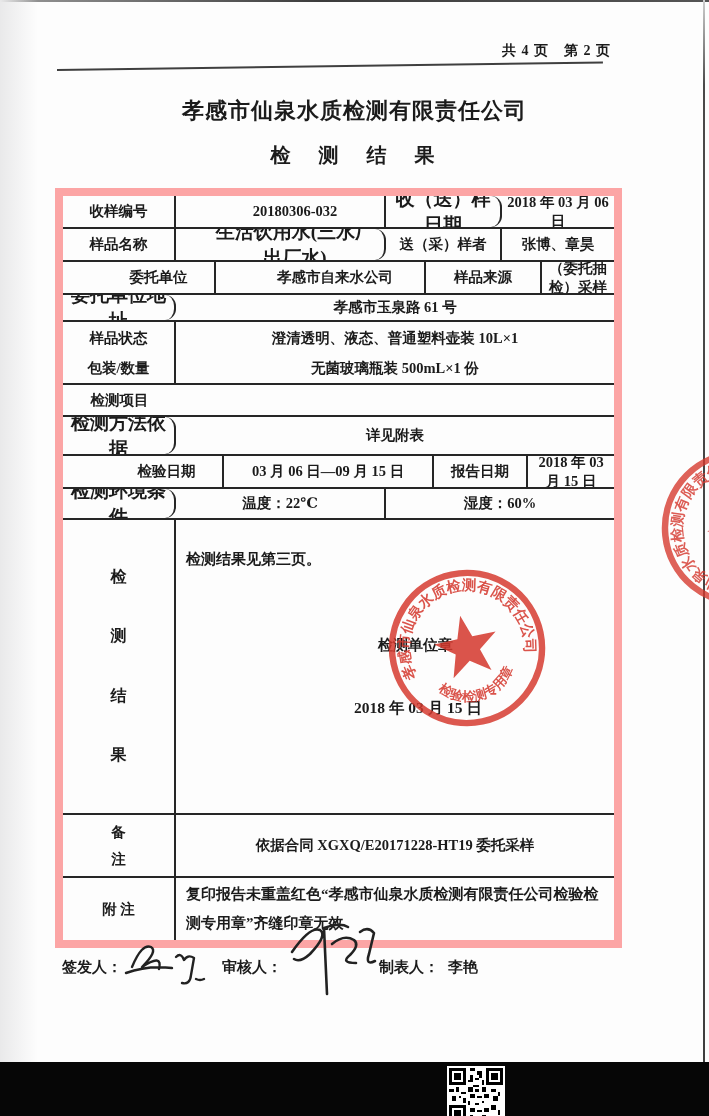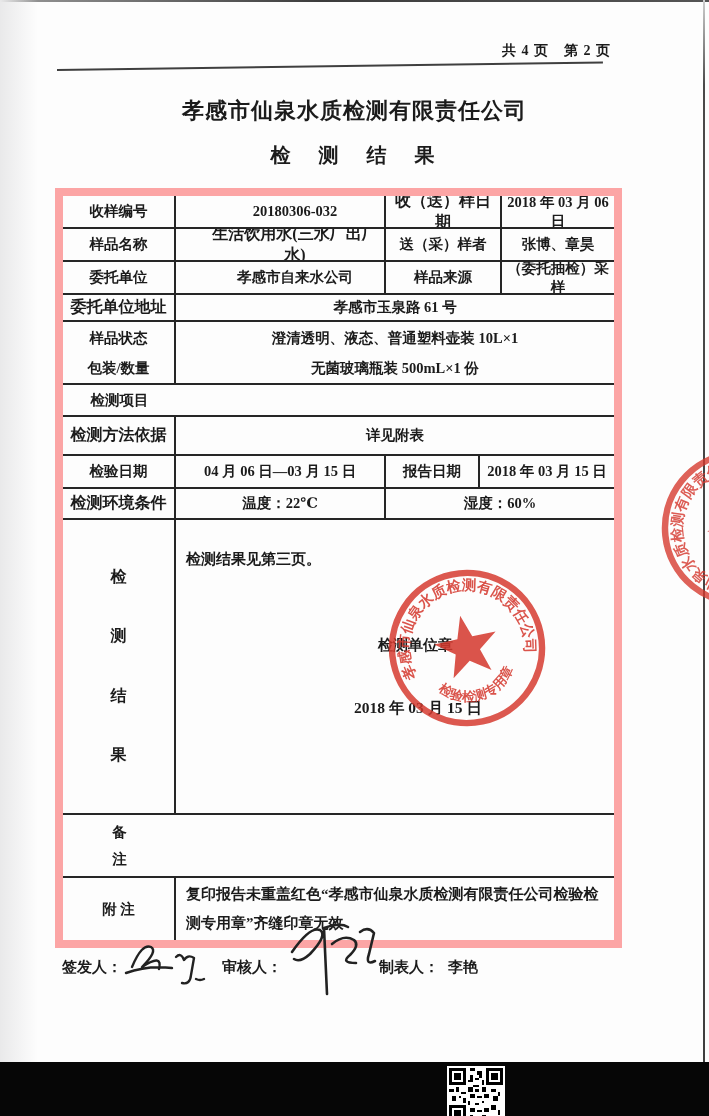--- a/index.html
+++ b/index.html
@@ -29,21 +29,21 @@
   .c{display:flex;align-items:center;justify-content:center;flex-direction:column;
     border-right:2px solid #262626;box-sizing:border-box;
     font-size:14.5px;font-weight:600;text-align:center;padding:0 2px;overflow:hidden;}
   .c:last-child{border-right:none;}
   .w1{width:113px;flex:none;}
   .w2{width:180px;flex:none;margin-left:30px;}
   .w3{width:116px;flex:none;}
   .w2b{width:210px;flex:none;}
   .w3b{width:94px;flex:none;}
   .grow{flex:1;}
-  .fs13{font-size:16px;}
+  .fs13{font-size:19px;border-radius:11px;}
   .two-line{line-height:30px;}
   .left-align{align-items:flex-start;justify-content:center;text-align:center;padding:4px 10px;line-height:29px;font-size:15px;}
   .vert-label{justify-content:space-around;padding:28px 0;}
   .vert-label span{display:block;font-size:16px;font-weight:700;}
   .result-cell{position:relative;display:block;}
   .result-text{position:absolute;left:10px;top:30px;font-size:15px;font-weight:600;}
   .seal-caption{position:absolute;left:202px;top:116px;font-size:15px;font-weight:600;}
   .seal-date{position:absolute;left:178px;top:178px;font-size:15.5px;font-weight:600;}
   .stacked{gap:8px;}
   .seal-main{position:absolute;left:372px;top:553px;width:190px;height:190px;
@@ -76,21 +76,21 @@
     <div class="c grow">2018 年 03 月 06 日</div>
   </div>
 
   <div class="trow" style="height:33px;">
     <div class="c w1">样品名称</div>
     <div class="c w2 fs13">生活饮用水(三水厂出厂水)</div>
     <div class="c w3">送（采）样者</div>
     <div class="c grow">张博、章昊</div>
   </div>
 
-  <div class="trow" style="height:33px;">
+  <div class="trow" style="height:33px;padding-left:40px;">
     <div class="c w1">委托单位</div>
     <div class="c w2">孝感市自来水公司</div>
     <div class="c w3">样品来源</div>
     <div class="c grow">（委托抽检）采样</div>
   </div>
 
   <div class="trow" style="height:27px;">
     <div class="c w1 fs13">委托单位地址</div>
     <div class="c grow">孝感市玉泉路 61 号</div>
   </div>
@@ -108,23 +108,23 @@
 
   <div class="trow" style="height:32px;">
     <div class="c w1">检测项目</div>
   </div>
 
   <div class="trow" style="height:39px;">
     <div class="c w1 fs13">检测方法依据</div>
     <div class="c grow">详见附表</div>
   </div>
 
-  <div class="trow" style="height:33px;">
+  <div class="trow" style="height:33px;padding-left:48px;">
     <div class="c w1">检验日期</div>
-    <div class="c w2b">04 月 06 日—03 月 15 日</div>
+    <div class="c w2b">03 月 06 日—09 月 15 日</div>
     <div class="c w3b">报告日期</div>
     <div class="c grow">2018 年 03 月 15 日</div>
   </div>
 
   <div class="trow" style="height:31px;">
     <div class="c w1 fs13">检测环境条件</div>
     <div class="c w2b">温度：22℃</div>
     <div class="c grow">湿度：60%</div>
   </div>
 
@@ -140,20 +140,21 @@
       <div class="seal-caption">检测单位章</div>
       <div class="seal-date">2018 年 03 月 15 日</div>
     </div>
   </div>
 
   <div class="trow" style="height:63px;">
     <div class="c w1 stacked">
       <span>备</span>
       <span>注</span>
     </div>
+    <div class="c grow">依据合同 XGXQ/E20171228-HT19 委托采样</div>
   </div>
 
   <div class="trow" style="height:62px;">
     <div class="c w1">附 注</div>
     <div class="c grow left-align">
       <span>复印报告未重盖红色“孝感市仙泉水质检测有限责任公司检验检</span>
       <span>测专用章”齐缝印章无效</span>
     </div>
   </div>
 

